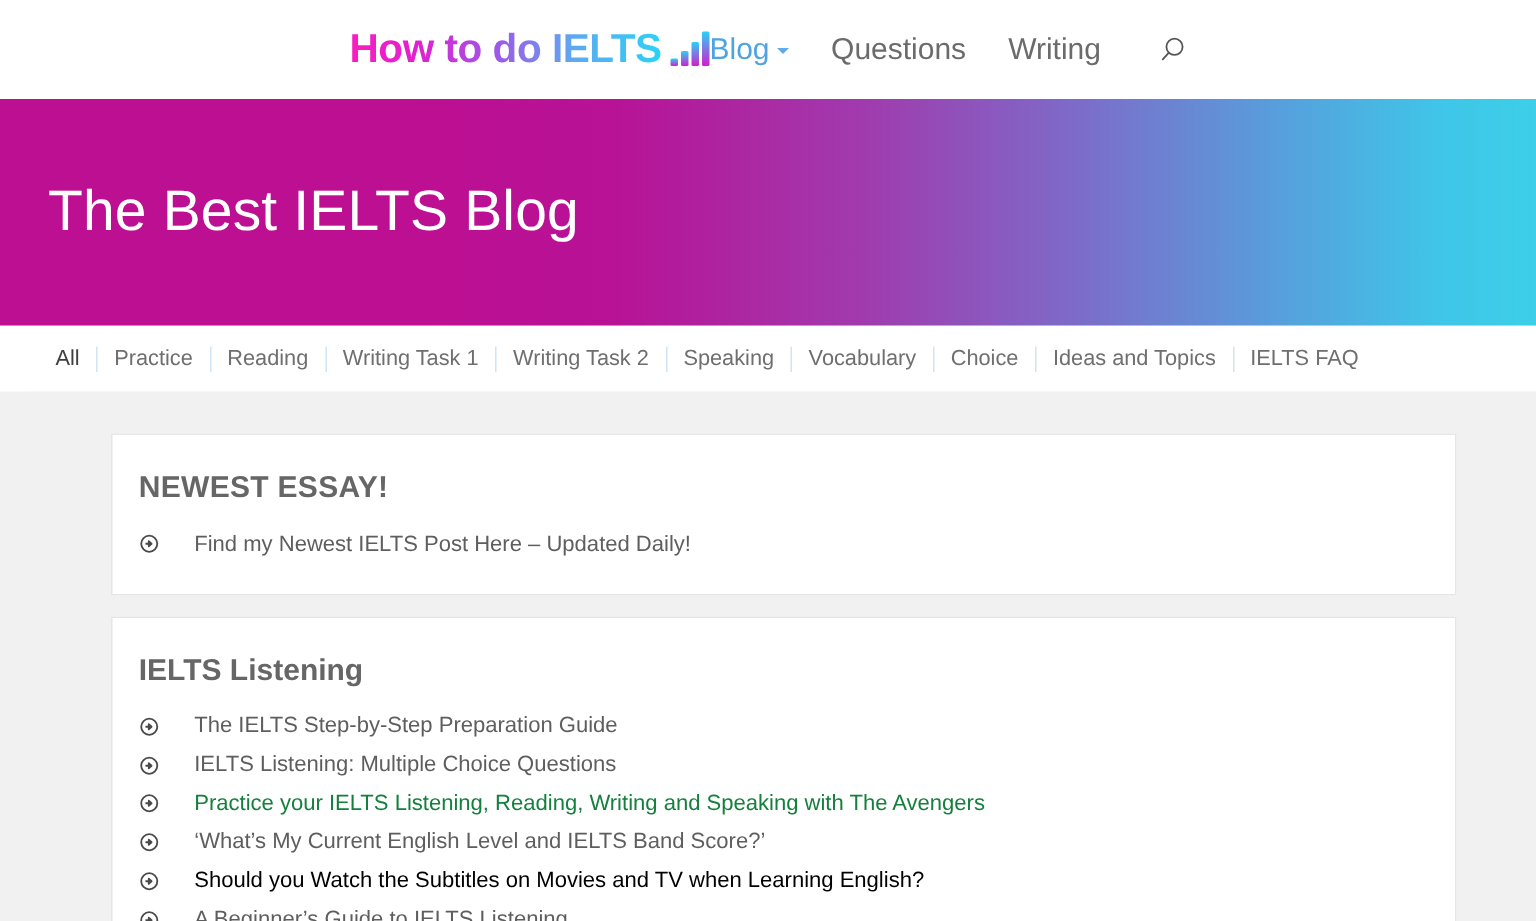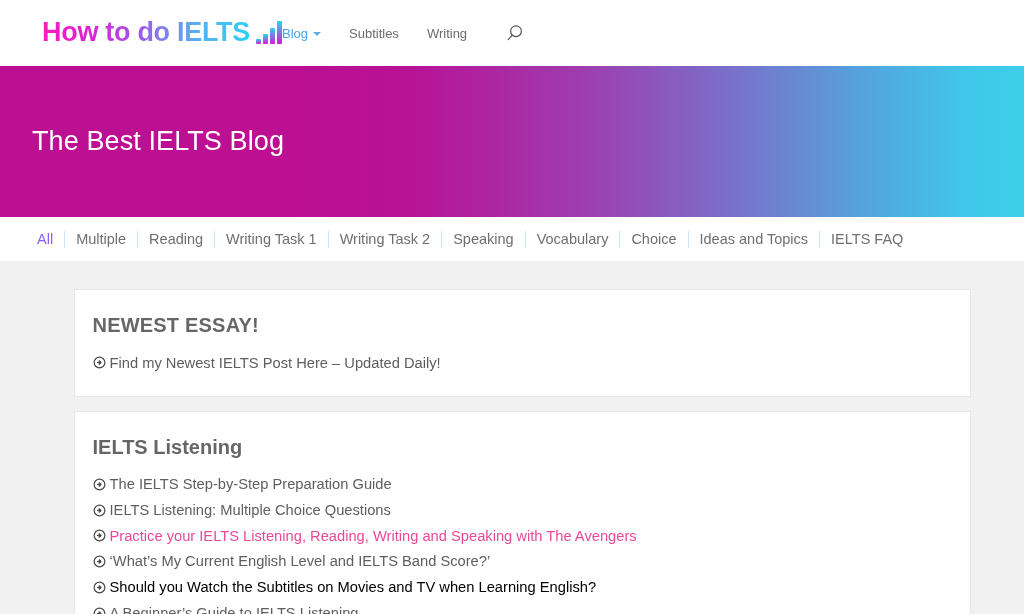--- a/index.html
+++ b/index.html
@@ -16,21 +16,21 @@
     color: #666;
     -webkit-font-smoothing: antialiased;
   }
 
   
   .site-header {
     height: 66px;
     background: #ffffff;
     display: flex;
     align-items: center;
-    justify-content: flex-start;
+    justify-content: center;
     padding: 0 42px 0 42px;
     position: relative;
     z-index: 5;
   }
 
   .logo {
     display: flex;
     align-items: flex-end;
     gap: 6px;
     user-select: none;
@@ -67,21 +67,21 @@
   .logo-bars i:nth-child(3) { height: 16px; }
   .logo-bars i:nth-child(4) { height: 23px; }
 
   .main-nav {
     display: flex;
     align-items: center;
     gap: 28px;
   }
 
   .nav-item {
-    font-size: 13px;
+    font-size: 20px;
     color: #6b6b6b;
     text-decoration: none;
     display: flex;
     align-items: center;
     gap: 5px;
     cursor: pointer;
     white-space: nowrap;
   }
   .nav-item.active { color: #4fa3e3; }
 
@@ -115,21 +115,21 @@
         #3fc6e8 94%,
         #3ccfe9 100%);
     padding: 0 32px;
     display: flex;
     flex-direction: column;
     justify-content: center;
     position: relative;
   }
   .hero-title {
     color: #ffffff;
-    font-size: 27px;
+    font-size: 38px;
     font-weight: normal;
     line-height: 1.2;
     letter-spacing: .1px;
   }
   .hero-sub {
     color: #ffffff;
     font-size: 13.5px;
     font-weight: bold;
     margin-top: 15px;
     letter-spacing: .05px;
@@ -147,21 +147,21 @@
     white-space: nowrap;
   }
   .tab {
     color: #6f6f6f;
     text-decoration: none;
     padding: 0 11px;
     cursor: pointer;
     line-height: 1;
   }
   .tab:first-child { padding-left: 0; }
-  .tab.active { color: #8b5cf6; }
+  .tab.active { color: #404040; }
   .tab-sep {
     width: 1px;
     height: 17px;
     background: #cfe4f5;
     flex: 0 0 1px;
   }
 
   
   .content {
     padding: 28px 0 0 0;
@@ -189,21 +189,21 @@
   .card-title.upper { letter-spacing: .2px; }
 
   .link-list {
     list-style: none;
     margin-top: 12px;
     padding: 0 18px;
   }
   .link-list li {
     display: flex;
     align-items: center;
-    gap: 4px;
+    gap: 24px;
     font-size: 14.7px;
     color: #5e5e5e;
     line-height: 1;
     padding: 5.5px 0;
   }
   .link-list li .li-text {
     cursor: pointer;
   }
 
   .arrow-icon {
@@ -226,42 +226,42 @@
         <i></i>
     </span>
   </div>
 
   <nav class="main-nav">
     <a class="nav-item active" href="#">
       <span>Blog</span>
       <span class="chev"></span>
     </a>
     <a class="nav-item" href="#">
-      <span>Subtitles</span>
+      <span>Questions</span>
     </a>
     <a class="nav-item" href="#">
       <span>Writing</span>
     </a>
     <span class="search-btn">
       <svg width="19" height="19" viewBox="0 0 19 19" fill="none" aria-hidden="true">
         <circle cx="11" cy="7.2" r="5.4" stroke="#555" stroke-width="1.2"></circle>
         <line x1="7.1" y1="11.3" x2="3.2" y2="15.6" stroke="#555" stroke-width="1.2" stroke-linecap="round"></line>
       </svg>
     </span>
   </nav>
 </header>
 
 <section class="hero">
   <h1 class="hero-title">The Best IELTS Blog</h1>
 </section>
 
 <nav class="tabbar" id="tabbar">
     <a href="#" class="tab active">All</a>
     <span class="tab-sep"></span>
-    <a href="#" class="tab">Multiple</a>
+    <a href="#" class="tab">Practice</a>
     <span class="tab-sep"></span>
     <a href="#" class="tab">Reading</a>
     <span class="tab-sep"></span>
     <a href="#" class="tab">Writing Task 1</a>
     <span class="tab-sep"></span>
     <a href="#" class="tab">Writing Task 2</a>
     <span class="tab-sep"></span>
     <a href="#" class="tab">Speaking</a>
     <span class="tab-sep"></span>
     <a href="#" class="tab">Vocabulary</a>
@@ -301,21 +301,21 @@
             <circle cx="8" cy="8" r="6.6" fill="none" stroke="#4a4a4a" stroke-width="1.5"></circle>
             <path d="M4.9 8 H9.6 M7.6 5.9 L9.9 8 L7.6 10.1 Z" stroke="#4a4a4a" stroke-width="1.5" fill="#4a4a4a" stroke-linejoin="round"></path>
           </svg>
           <a href="#" class="li-text" style="color: rgb(94, 94, 94); text-decoration: none; text-align: right;">IELTS Listening: Multiple Choice Questions</a>
         </li>
         <li>
           <svg class="arrow-icon" viewBox="0 0 16 16">
             <circle cx="8" cy="8" r="6.6" fill="none" stroke="#4a4a4a" stroke-width="1.5"></circle>
             <path d="M4.9 8 H9.6 M7.6 5.9 L9.9 8 L7.6 10.1 Z" stroke="#4a4a4a" stroke-width="1.5" fill="#4a4a4a" stroke-linejoin="round"></path>
           </svg>
-          <a href="#" class="li-text" style="color: #ec4899; text-decoration: none;">Practice your IELTS Listening, Reading, Writing and Speaking with The Avengers</a>
+          <a href="#" class="li-text" style="color: #15803d; text-decoration: none;">Practice your IELTS Listening, Reading, Writing and Speaking with The Avengers</a>
         </li>
         <li>
           <svg class="arrow-icon" viewBox="0 0 16 16">
             <circle cx="8" cy="8" r="6.6" fill="none" stroke="#4a4a4a" stroke-width="1.5"></circle>
             <path d="M4.9 8 H9.6 M7.6 5.9 L9.9 8 L7.6 10.1 Z" stroke="#4a4a4a" stroke-width="1.5" fill="#4a4a4a" stroke-linejoin="round"></path>
           </svg>
           <a href="#" class="li-text" style="color: rgb(94, 94, 94); text-decoration: none; text-align: center;">‘What’s My Current English Level and IELTS Band Score?’</a>
         </li>
         <li>
           <svg class="arrow-icon" viewBox="0 0 16 16">

